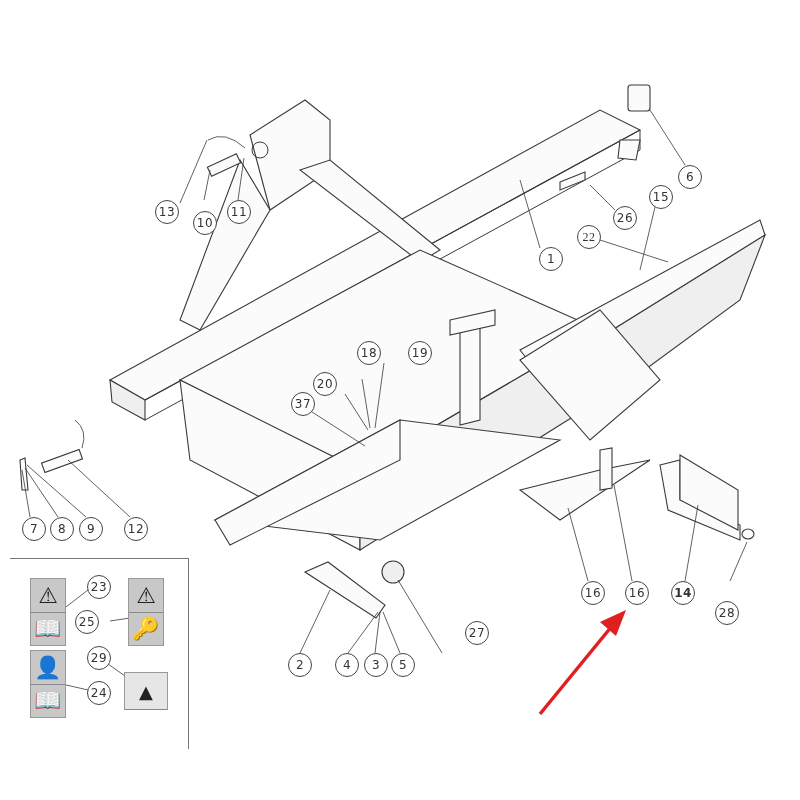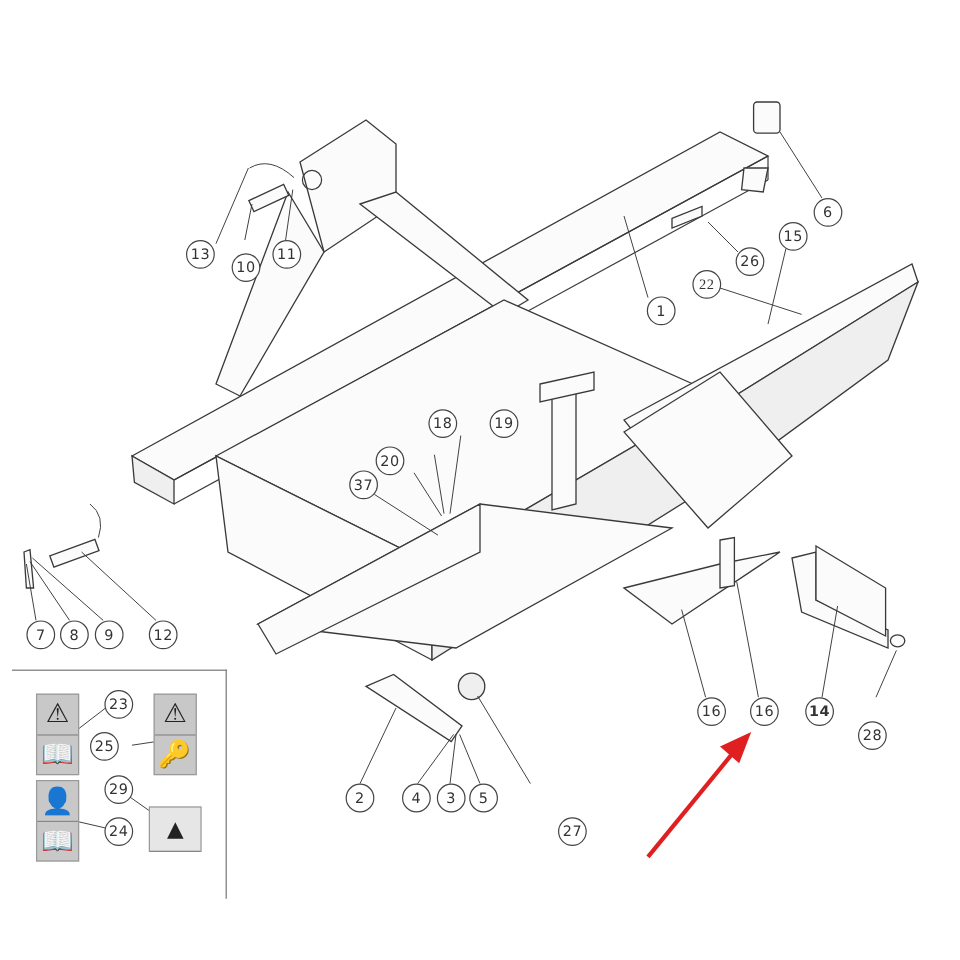--- a/index.html
+++ b/index.html
@@ -157,16 +157,16 @@
   <div class="balloon" style="left:636px;top:592px;">16</div>
   <div class="balloon" style="left:368px;top:352px;">18</div>
   <div class="balloon" style="left:364px;top:352px;margin-left:44px;">19</div>
   <div class="balloon" style="left:324px;top:383px;">20</div>
   <div class="balloon" style="left:302px;top:403px;">37</div>
   <div class="balloon" style="left:588px;top:236px;font-family:Liberation Serif, serif;">22</div>
   <div class="balloon" style="left:98px;top:586px;">23</div>
   <div class="balloon" style="left:98px;top:692px;">24</div>
   <div class="balloon" style="left:86px;top:621px;">25</div>
   <div class="balloon" style="left:624px;top:217px;">26</div>
-  <div class="balloon" style="left:446px;top:692px;margin-left:19px;">27</div>
+  <div class="balloon" style="left:446px;top:632px;margin-left:19px;">27</div>
   <div class="balloon" style="left:726px;top:612px;">28</div>
   <div class="balloon" style="left:98px;top:657px;">29</div>
 </div>
 
 </body></html>

